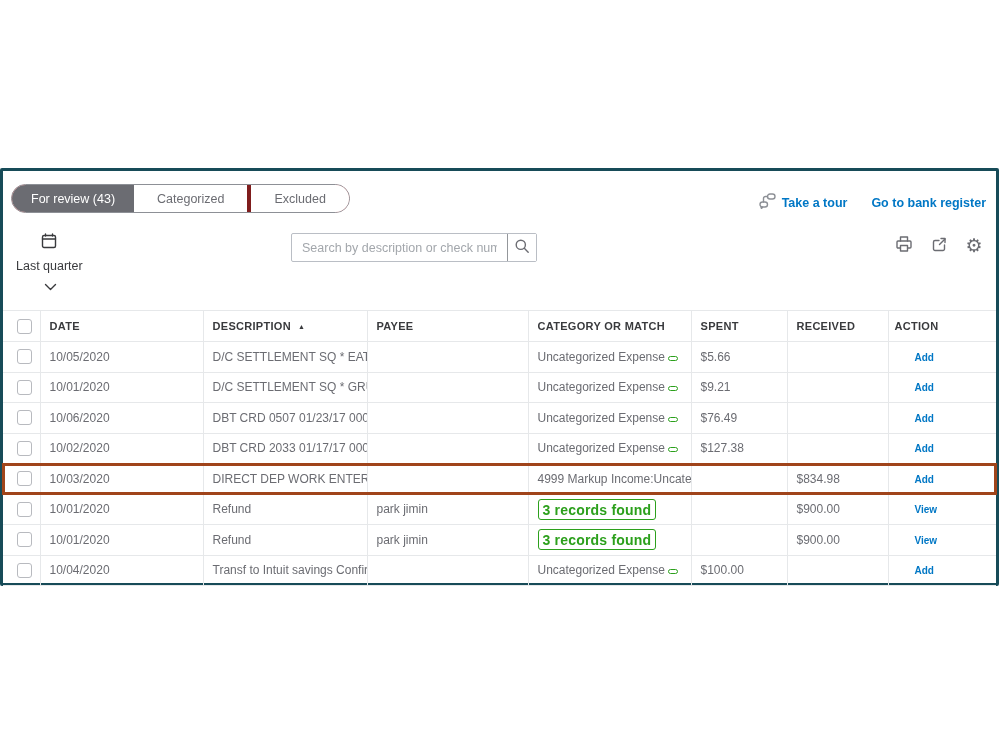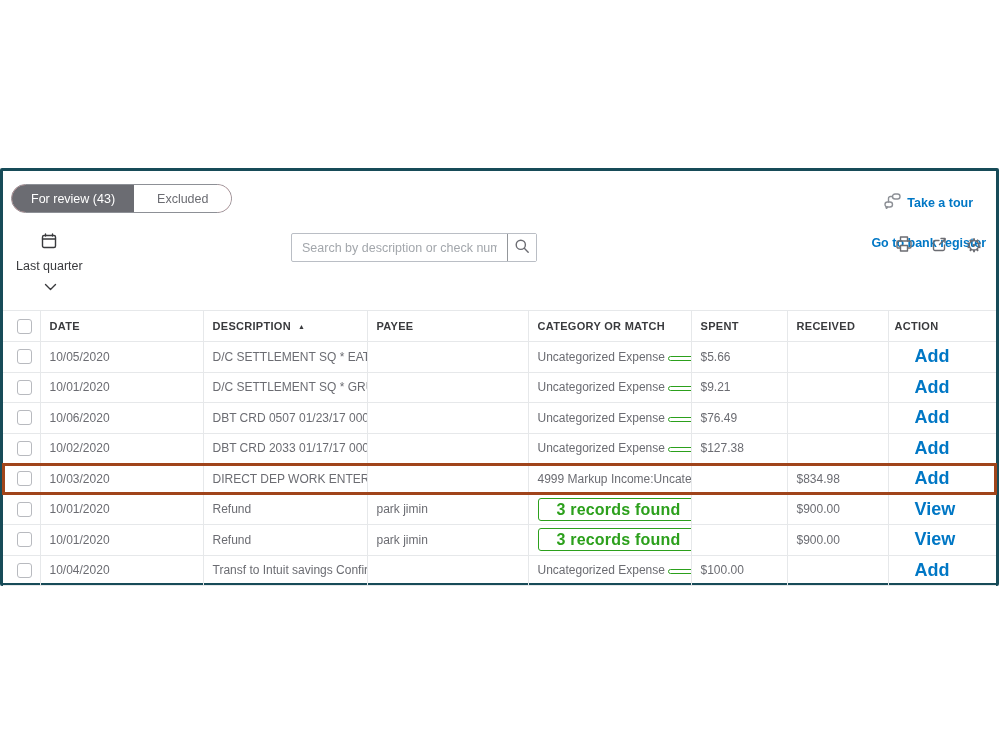--- a/index.html
+++ b/index.html
@@ -25,21 +25,21 @@
     font-size:12.5px; padding:0 23px; height:100%; cursor:pointer;
   }
   .tab.selected {
     background:#6B6C72; color:#fff; border-radius:15px 0 0 15px; padding:0 19px;
   }
   .tab + .tab { border-left:4px solid #7f1d1d; }
   .tab.selected + .tab { border-left:none; }
 
   
   .top-links {
-    position:absolute; top:22px; right:10px; display:flex; gap:24px; align-items:center;flex-direction:column;
+    position:absolute; top:22px; right:10px; display:flex; gap:24px; align-items:center;
   }
   .top-links a {
     color:#0077C5; font-size:12.5px; text-decoration:none; font-weight:bold;
     display:flex; align-items:center; gap:6px; cursor:pointer;
   }
 
   
   .filter-row { position:absolute; left:10px; right:12px; top:62px; height:29px; }
   .filter {
     position:absolute; top:0; height:29px; display:flex; align-items:center; gap:7px;
@@ -85,38 +85,39 @@
     height:31px; font-size:11px; font-weight:bold; color:#393A3D; letter-spacing:.3px;
   }
   tbody td { height:30.5px; font-size:12px; color:#6B6C72; }
   td.cb, th.cb { padding-left:14px; }
   input[type="checkbox"] {
     appearance:none; -webkit-appearance:none; width:15px; height:15px; margin:0;
     border:1.5px solid #B8BABF; border-radius:3px; background:#fff; display:block; cursor:pointer;
   }
   .sort { font-size:7px; color:#393A3D; margin-left:7px; vertical-align:1px; }
   td.amount { text-align:left; padding-right:10px; }
-  td.action a { color:#0077C5; font-weight:bold; font-size:18px; text-decoration:none; margin-left:20px; cursor:pointer; }
+  td.action a { color:#0077C5; font-weight:bold; font-size:10px; text-decoration:none; margin-left:20px; cursor:pointer; }
   .badge {
-    display:inline-block; border:1px solid #2CA01C; color:#2CA01C; font-size:16px;
-    font-weight:bold; padding:2px 18px 1px; border-radius:3px; letter-spacing:.2px;
+    display:inline-block; border:1px solid #2CA01C; color:#2CA01C; font-size:14px;
+    font-weight:bold; padding:2px 4px 1px; border-radius:3px; letter-spacing:.2px;
   }
   tr.highlighted { outline:3px solid #A0441A; outline-offset:-2px; }
 
   .icon-stroke { stroke:#393A3D; fill:none; stroke-width:1.4; stroke-linecap:round; stroke-linejoin:round; }
   .icon-gray   { stroke:#6B6C72; fill:none; stroke-width:1.4; stroke-linecap:round; stroke-linejoin:round; }
   .icon-light  { stroke:#8D9096; fill:none; stroke-width:1.4; stroke-linecap:round; stroke-linejoin:round; }
 </style>
 </head>
 <body>
 
 <section class="panel">
 
   <div class="tabs">
     <button class="tab selected">For review (43)</button>
+    <button class="tab">Categorized</button>
     <button class="tab">Excluded</button>
   </div>
 
   <div class="top-links">
     <a>
       <span>
         <svg width="17" height="16" viewBox="0 0 17 16" class="icon-light">
           <rect x="8.5" y="1" width="7.5" height="5" rx="2.5"></rect>
           <rect x="1" y="9" width="7.5" height="5" rx="2.5"></rect>
           <path d="M8.5 3.5 H6.5 a2 2 0 0 0 -2 2 V9"></path>

